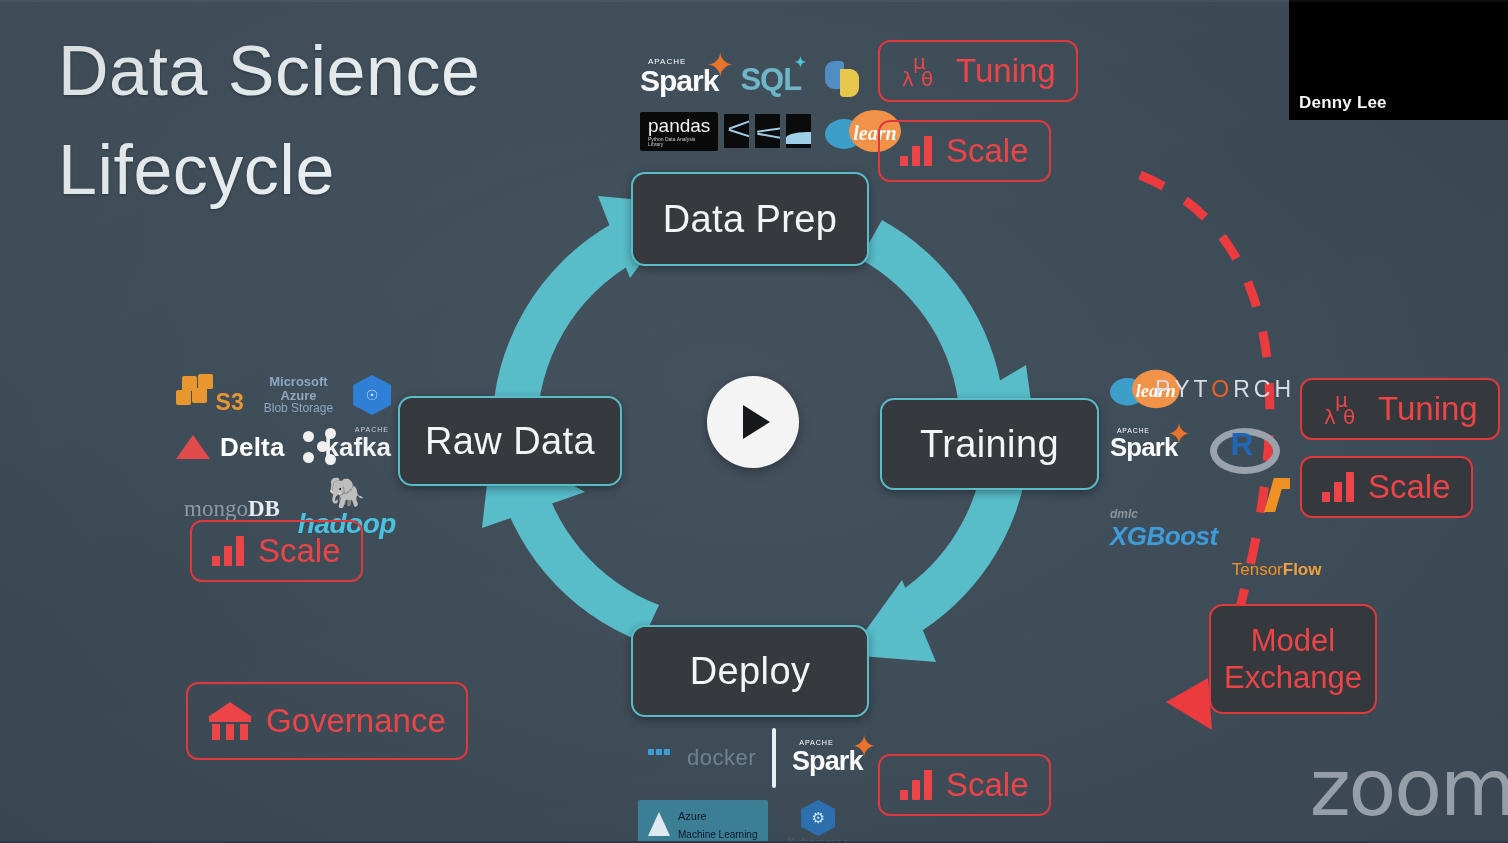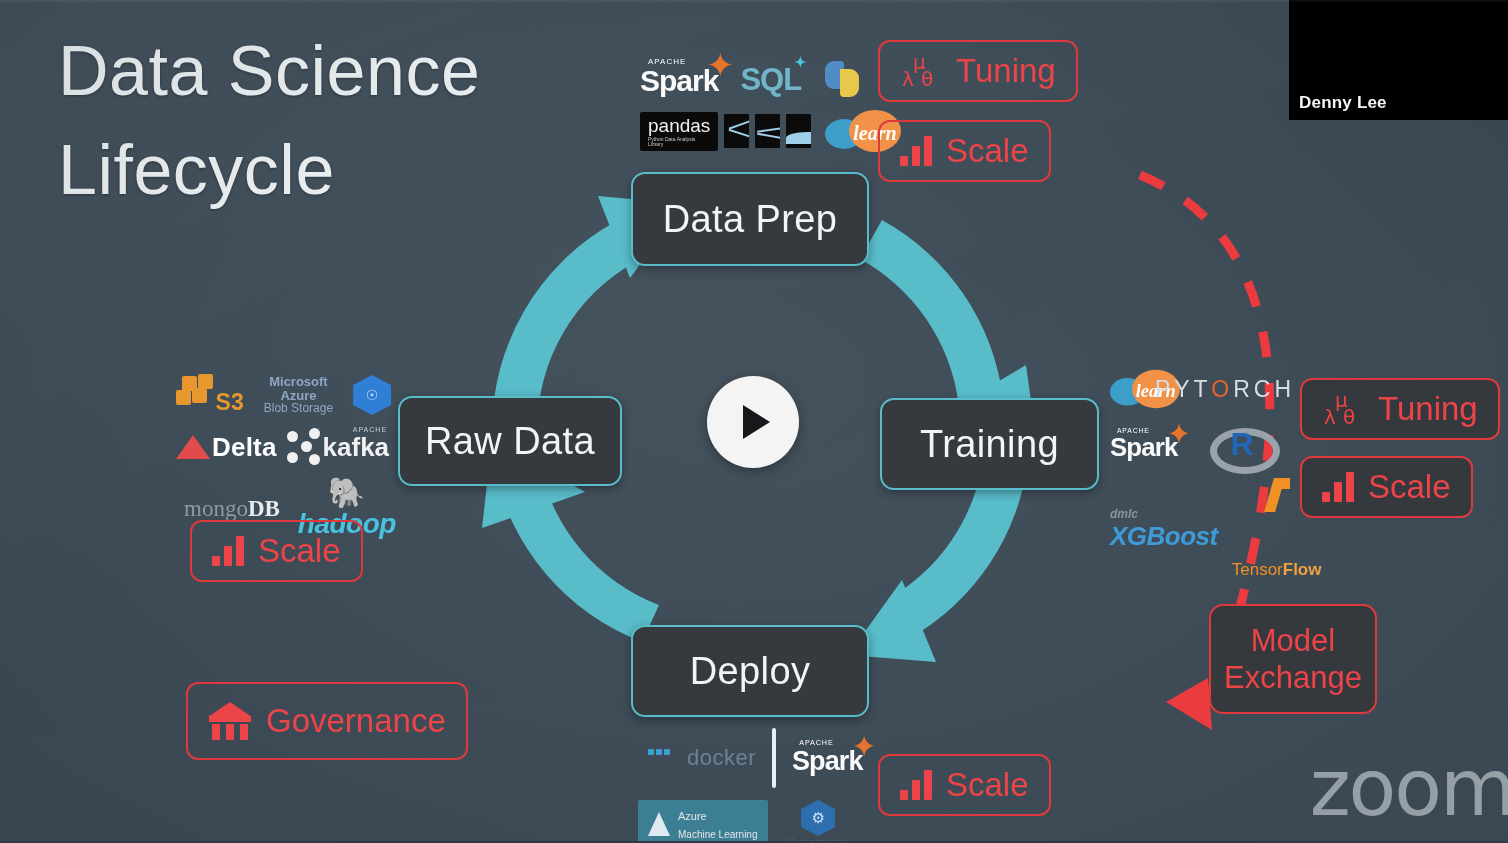--- a/index.html
+++ b/index.html
@@ -362,21 +362,21 @@
   .azml {
     background: #3c7f95; padding: 6px 10px; border-radius: 2px;
     display: flex; align-items: center; gap: 8px;
   }
   .azml .flask {
     width: 0; height: 0;
     border-left: 11px solid transparent;
     border-right: 11px solid transparent;
     border-bottom: 24px solid #dfeaf0;
   }
-  .azml .azt { color: #e5e5e5; line-height: 1.1; }
+  .azml .azt { color: #0f172a; line-height: 1.1; }
   .azml .azt .z1 { font-size: 11px; }
   .azml .azt .z2 { font-size: 10px; }
 
   
   .k8s {
     width: 34px; height: 36px; background: #2d6fae;
     clip-path: polygon(50% 0, 100% 25%, 100% 75%, 50% 100%, 0 75%, 0 25%);
     display: flex; align-items: center; justify-content: center;
     color: #cfe2f7; font-size: 15px;
   }
@@ -517,21 +517,21 @@
           <span class="cube" style="left:0px;  top:16px;"></span>
           <span class="cube" style="left:16px; top:14px;"></span>
           <span class="t">S3</span>
         </div>
         <div class="azure-txt" style="text-align:center;">
           <div class="a1">Microsoft Azure</div>
           <div class="a2">Blob Storage</div>
         </div>
         <div class="azure-hex">☉</div>
       </div>
-      <div class="logorow" style="gap:2px; margin-top:12px; align-items:center;">
+      <div class="logorow" style="gap:10px; margin-top:12px; align-items:center;">
         <div class="delta-ico"></div>
         <div class="delta-txt">Delta</div>
         <div class="kafka-ico" style="margin-left:8px;">
           <span style="left:0px;  top:3px;"></span>
           <span style="left:0px;  top:24px;"></span>
           <span style="left:14px; top:13px;"></span>
           <span style="left:22px; top:0px;"></span>
           <span style="left:22px; top:26px;"></span>
         </div>
         <div class="kafka-txt">

